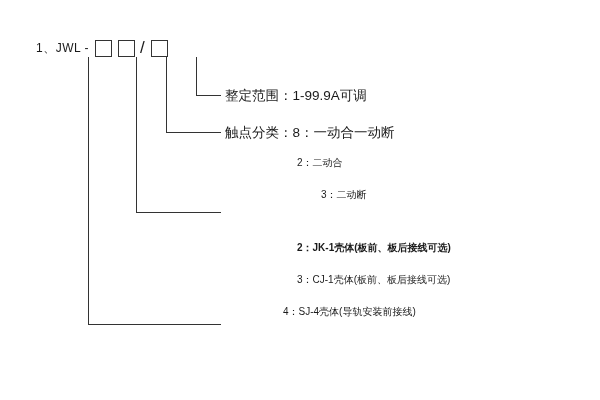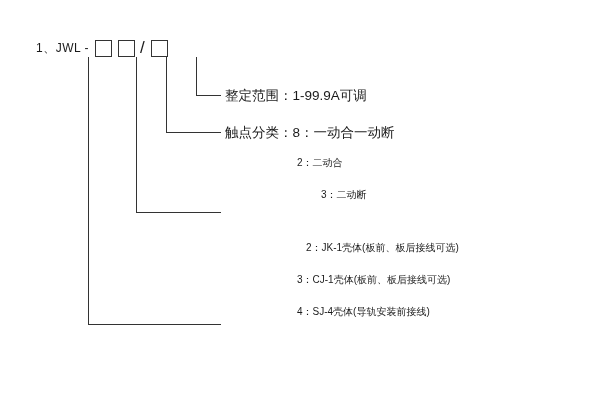--- a/index.html
+++ b/index.html
@@ -97,18 +97,18 @@
 
   <div class="vline" style="left:88px; top:57px; height:267px;"></div>
   <div class="hline" style="left:88px; top:324px; width:133px;"></div>
 
   <div class="label" style="left:225px; top:87px;">整定范围：1-99.9A可调</div>
 
   <div class="label" style="left:225px; top:124px;">触点分类：8：一动合一动断</div>
   <div class="sub-label" style="left:297px; top:156px;">2：二动合</div>
   <div class="sub-label" style="left:297px; top:188px;margin-left:24px;">3：二动断</div>
 
-  <div class="sub-label" style="left:306px; top:241px;">2：JK-1壳体(板前、板后接线可选)</div>
+  <div class="sub-label" style="left:297px; top:241px;font-weight:bold;">2：JK-1壳体(板前、板后接线可选)</div>
   <div class="sub-label" style="left:297px; top:273px;">3：CJ-1壳体(板前、板后接线可选)</div>
-  <div class="sub-label" style="left:297px; top:305px;">4：SJ-4壳体(导轨安装前接线)</div>
+  <div class="sub-label" style="left:283px; top:305px;">4：SJ-4壳体(导轨安装前接线)</div>
 
 
 </div>
 
 </body></html>

